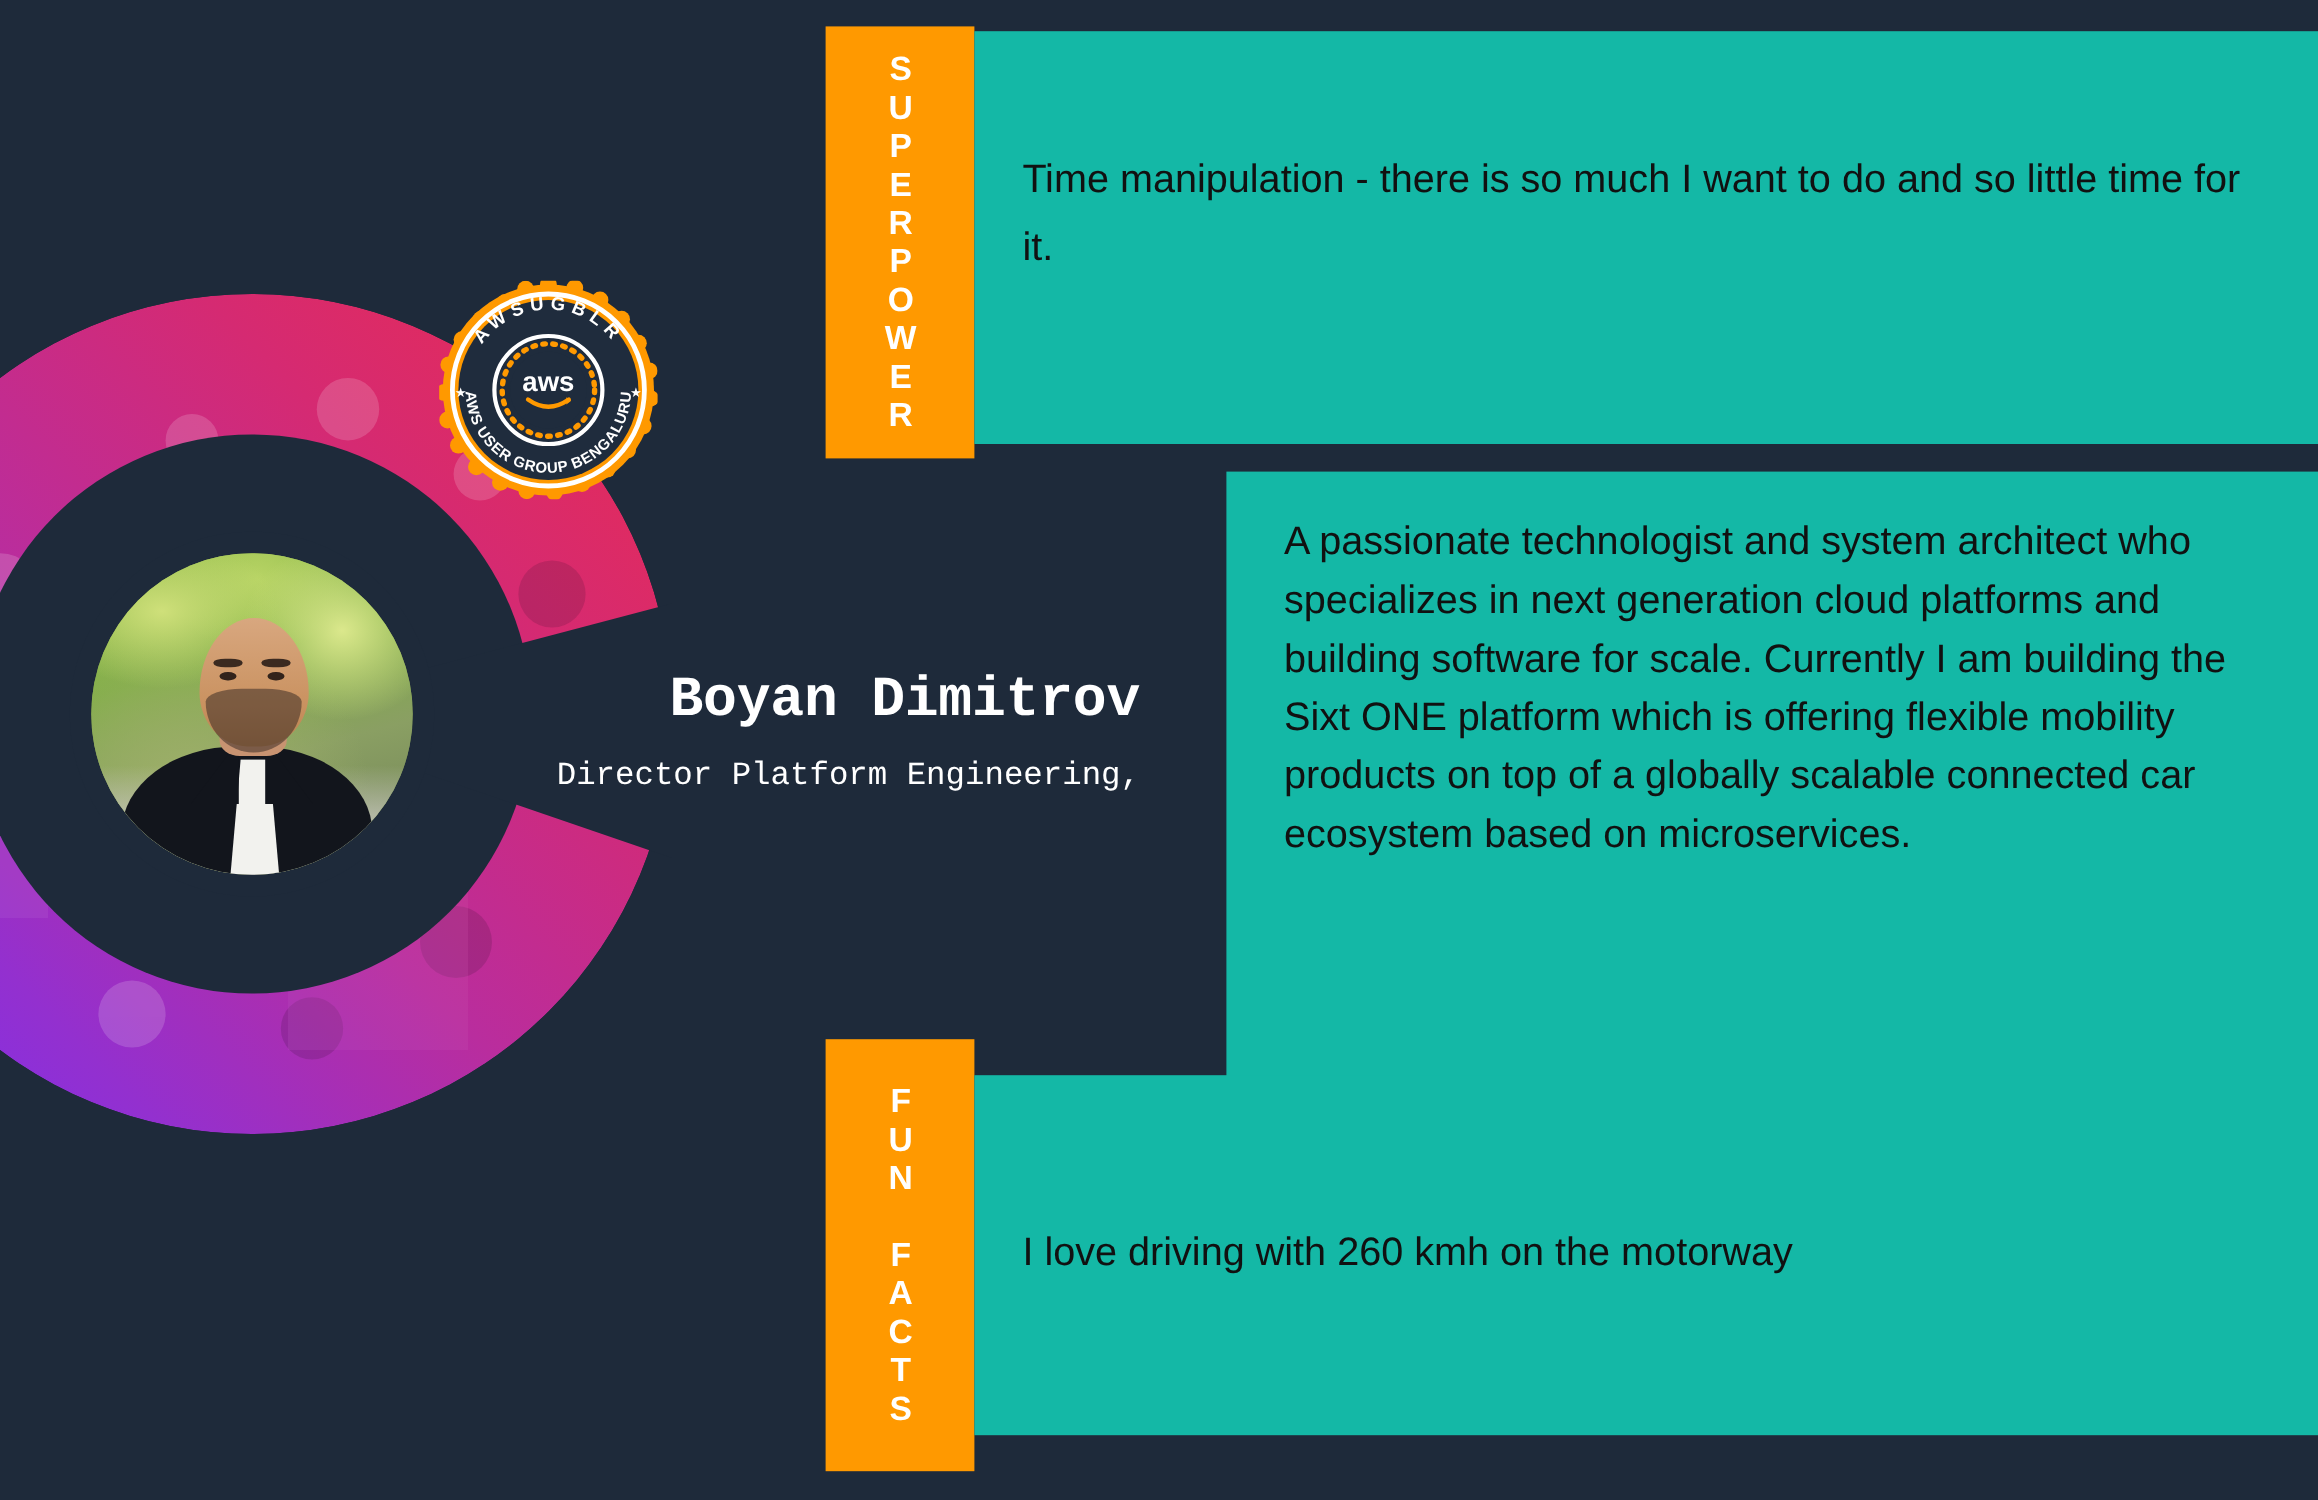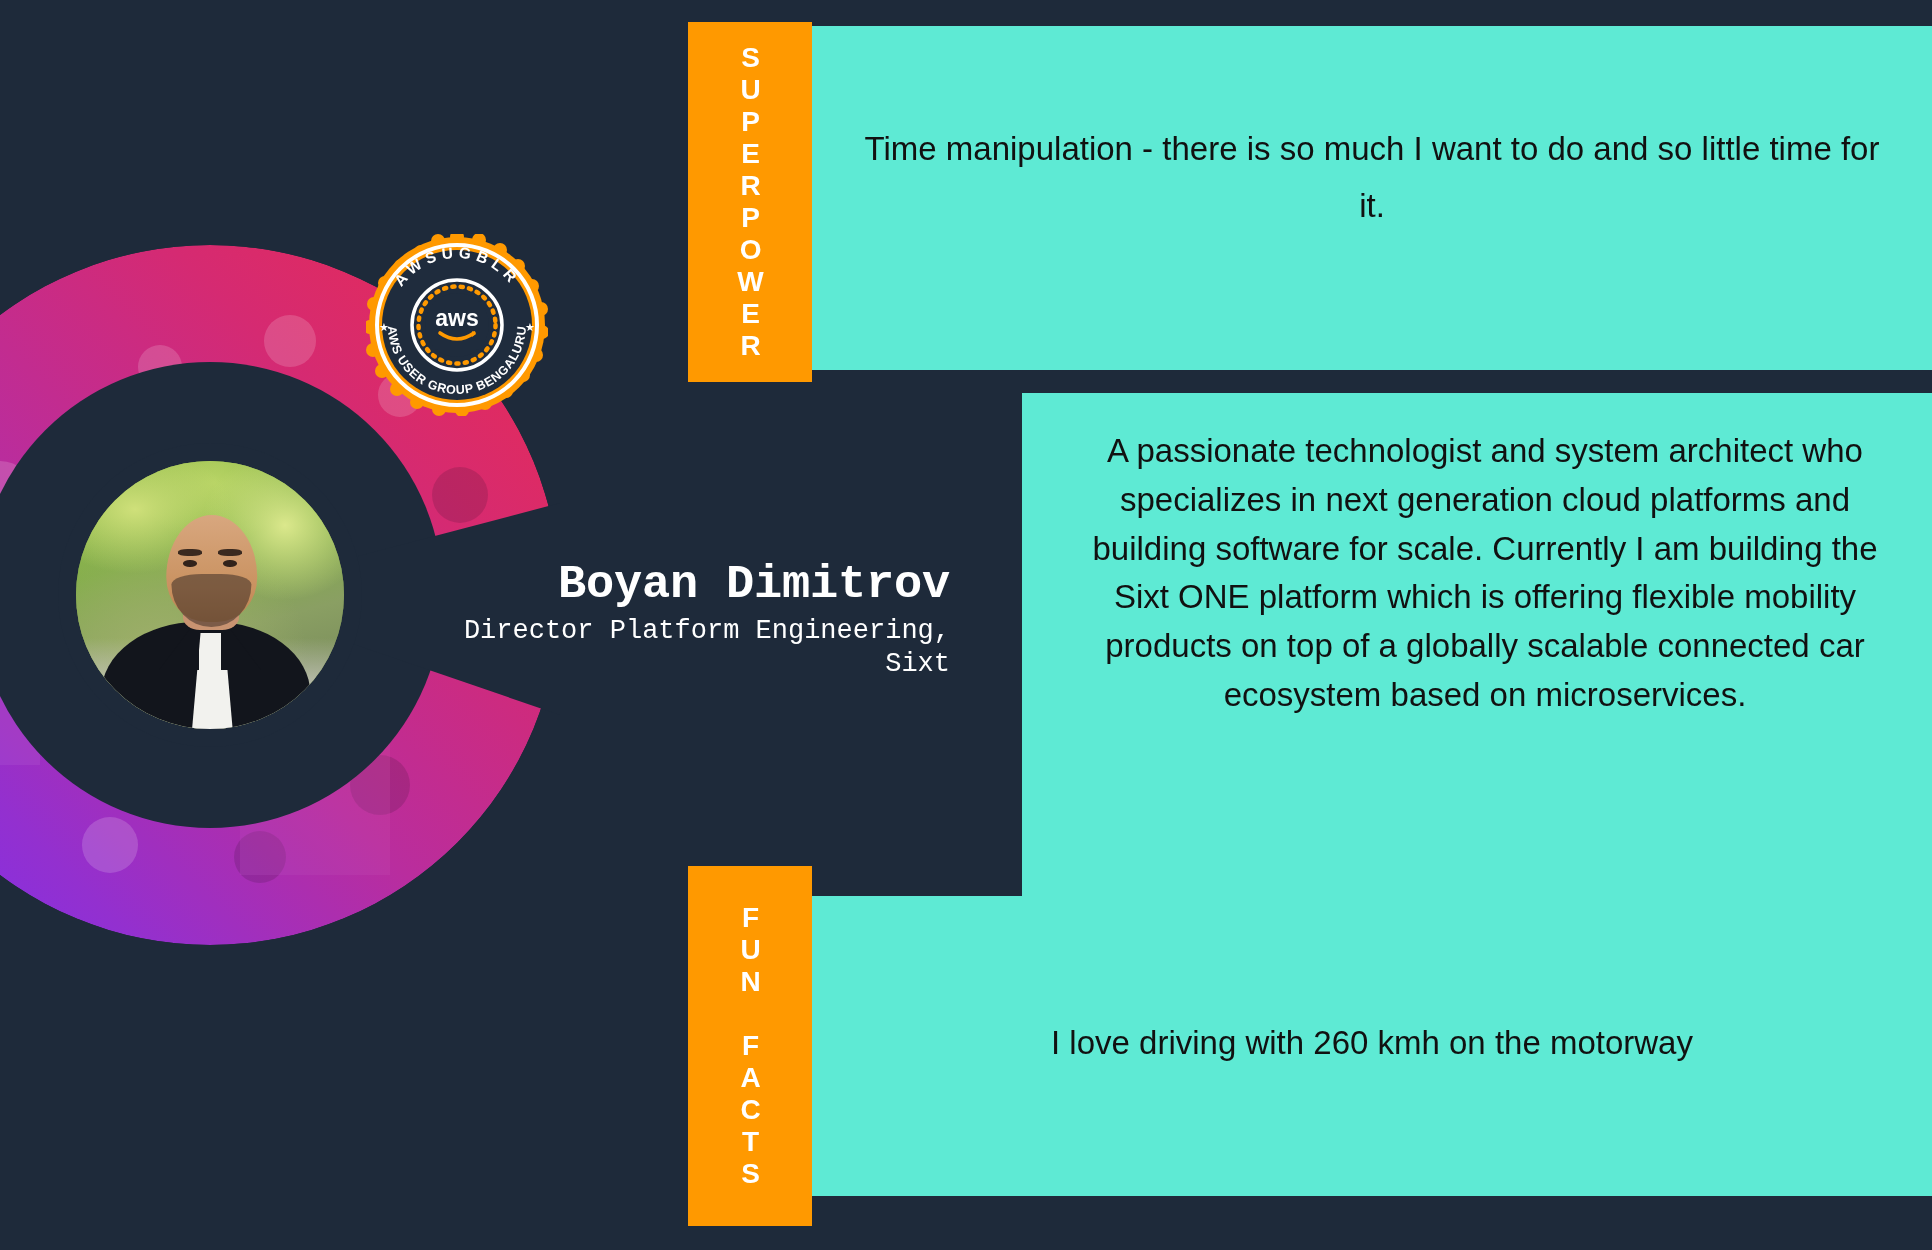--- a/index.html
+++ b/index.html
@@ -171,21 +171,21 @@
     font-size: 47px;
     font-weight: bold;
     line-height: 1.08;
     letter-spacing: -0.2px;
   }
   #speaker-title {
     color: #ffffff;
     font-size: 27px;
     font-weight: 400;
     line-height: 1.22;
-    margin-top: 4px;
+    margin-top: 20px;
   }
 
   
   .vbar {
     position: absolute;
     background: #f90;
     display: flex;
     align-items: center;
     justify-content: center;
   }
@@ -198,23 +198,22 @@
     writing-mode: vertical-rl;
     text-orientation: upright;
     text-align: center;
   }
   #superpower-bar { left: 688px; top: 22px; width: 124px; height: 360px; }
   #funfacts-bar   { left: 688px; top: 866px; width: 124px; height: 360px; }
 
   
   .panel {
     position: absolute;
-    background: #5eead4;
+    background: #14b8a6;
     color: #111111;
-    text-align: center;
   }
   #superpower-panel {
     left: 812px;
     top: 26px;
     width: 1120px;
     height: 344px;
   }
   #superpower-text {
     position: absolute;
     left: 40px;
@@ -381,21 +380,20 @@
       <text x="91" y="92" text-anchor="middle" font-family="'Liberation Sans', sans-serif" font-size="23" font-weight="bold" fill="#ffffff">aws</text>
       <path d="M74,99 q17,12 34,0" fill="none" stroke="#f90" stroke-width="3.6" stroke-linecap="round"></path>
       <path d="M106,97 l4,3 -4,3 z" fill="#f90"></path>
     </svg>
   </div>
 
   <div id="name-block">
     <div id="speaker-name">Boyan Dimitrov</div>
     <div id="speaker-title">
       <div>Director Platform Engineering,</div>
-      <div>Sixt</div>
     </div>
   </div>
 
   <div class="vbar" id="superpower-bar">
     <span class="vtext">SUPERPOWER</span>
   </div>
   <div class="panel" id="superpower-panel">
     <div id="superpower-text">Time manipulation - there is so much I want to do and so little time for it.</div>
   </div>
 

